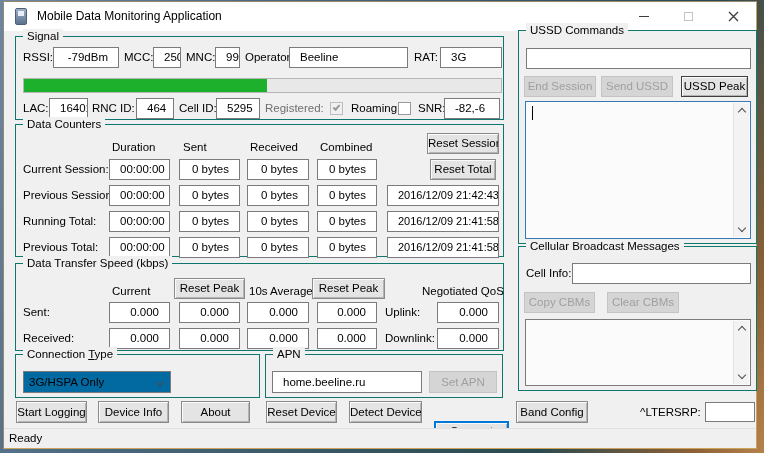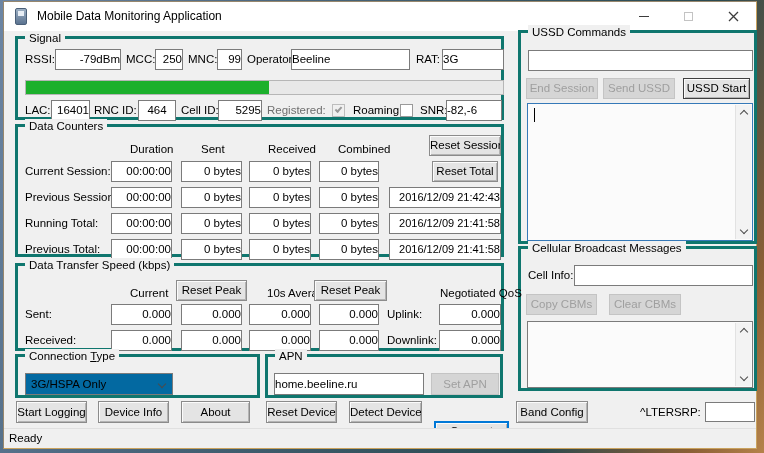--- a/index.html
+++ b/index.html
@@ -18,26 +18,26 @@
   .titlebar { position:absolute; left:0; top:0; right:0; height:29px; background:#ffffff; display:flex; align-items:center; }
   .appicon { position:absolute; left:11px; top:6px; width:12px; height:17px; border-radius:2px;
     background:linear-gradient(180deg,#9db0c4 0%,#5b7390 100%); border:1px solid #4a5f78; }
   .appicon::after { content:""; position:absolute; left:2px; top:2px; width:6px; height:5px; background:#e8eef5; }
   .title-text { position:absolute; left:33px; top:0; line-height:29px; font-size:12px; white-space:nowrap; }
   .capbtns { position:absolute; right:0; top:0; height:29px; display:flex; }
   .capbtn { width:45px; height:29px; display:flex; align-items:center; justify-content:center; }
   .glyph-min { width:10px; height:1px; background:#3c3c3c; }
   .glyph-max { width:9px; height:9px; border:1px solid #c3c3c3; }
   
-  .grp { position:absolute; border:3px solid #0f766e; }
+  .grp { position:absolute; border:1px solid #0f766e; }
   .glbl { position:absolute; top:-8px; left:7px; background:#f0f0f0; padding:0 4px; line-height:14px; white-space:pre; }
   .lbl { position:absolute; line-height:21px; white-space:pre; }
-  .hdr { position:absolute; line-height:14px; white-space:pre;margin-left:16px; }
+  .hdr { position:absolute; line-height:14px; white-space:pre; }
   .f { position:absolute; height:21px; background:#fff; border:1px solid #7b7b7b; line-height:19px;
-       padding:0 0; text-align:right; white-space:nowrap; overflow:hidden; }
+       padding:0 10px; text-align:right; white-space:nowrap; overflow:hidden; }
   .ta-l { text-align:left; }
   .ts { font-size:11px; }
   .btn { position:absolute; height:21px; background:#e4e4e4; border:1px solid #8b8b8b;
        box-shadow:inset 1px 1px 0 #fbfbfb, inset -1px -1px 0 #b4b4b4;
        line-height:19px; text-align:center; white-space:nowrap; overflow:hidden; cursor:default; }
   .btn.dis { background:#d5d5d5; border-color:#c4c4c4; color:#9f9f9f; box-shadow:none; }
   .btn.strong { border-color:#3f3f3f; }
   .btn.default { border:2px solid #0078d7; line-height:17px; }
   
   .pbar { position:absolute; left:7px; top:41px; width:479px; height:15px; background:#e8e8e8; border:1px solid #b6b6b6; }
@@ -118,21 +118,21 @@
     <div class="cb" style="left:382px;top:65px;"></div>
     <div class="lbl" style="left:402px;top:61px;">SNR:</div>
     <div class="f ta-l" style="left:428px;top:61px;width:56px;">-82,-6</div>
   </div>
 
   <div class="grp" style="left:514px;top:28px;width:239px;height:214px;">
     <div class="glbl">USSD Commands</div>
     <div class="f ta-l" style="left:7px;top:17px;width:225px;"></div>
     <div class="btn dis" style="left:82px;top:45px;width:72px;">Send USSD</div>
     <div class="btn dis" style="left:5px;top:45px;width:72px;">End Session</div>
-    <div class="btn strong" style="left:162px;top:45px;width:67px;">USSD Start</div>
+    <div class="btn strong" style="left:162px;top:45px;width:67px;">USSD Peak</div>
     <div class="txt focused" style="left:6px;top:70px;width:226px;height:138px;">
       <span></span>
       <div class="caret"></div>
       <div class="sb">
         <div class="sb-up">
             <div class="chev up"></div>
           </div>
         <div class="sb-dn">
             <div class="chev down"></div>
           </div>

